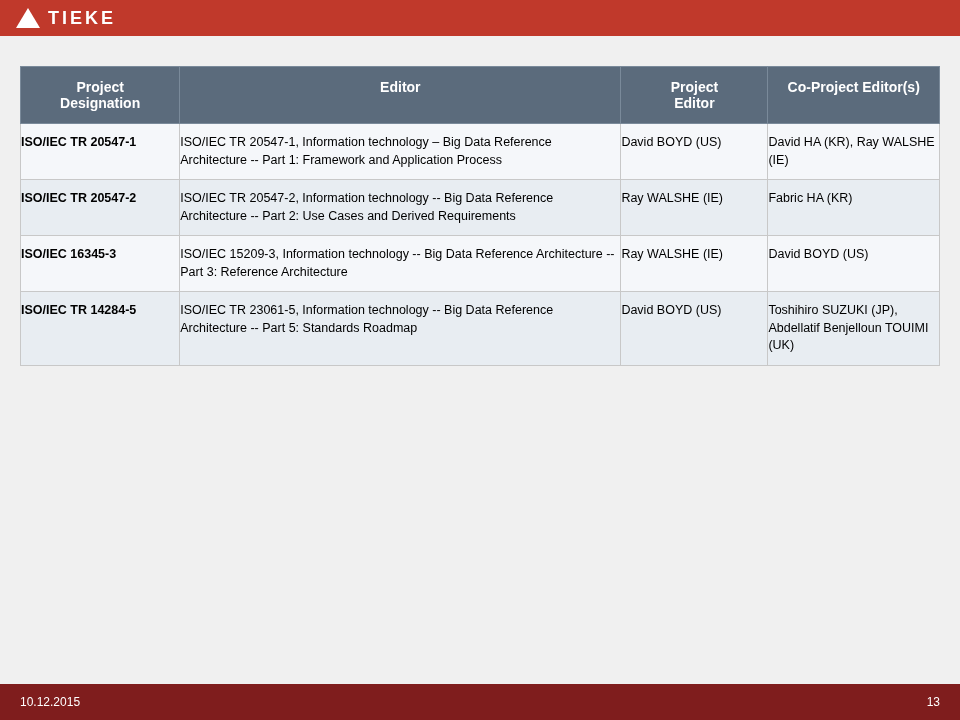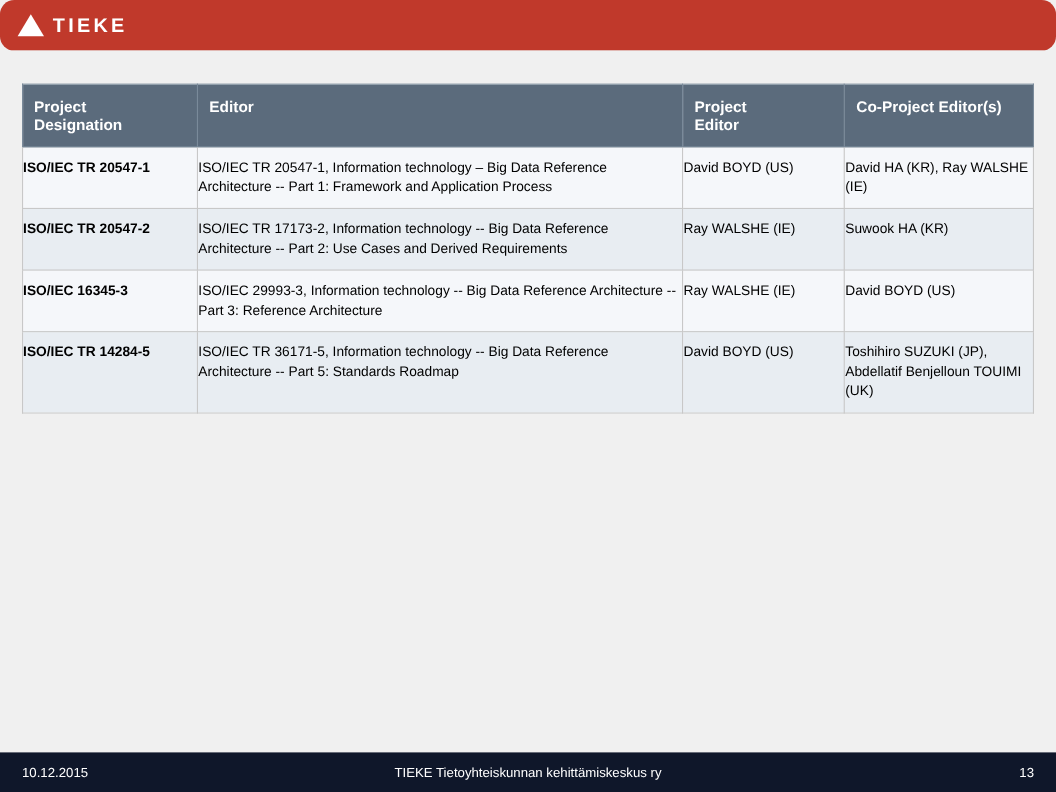--- a/index.html
+++ b/index.html
@@ -8,26 +8,25 @@
       height: 720px;
       font-family: Arial, sans-serif;
       font-size: 13px;
       background: #f0f0f0;
       overflow: hidden;
     }
 
     
     .header {
       background: #c0392b;
-      height: 46px;
+      height: 36px;
       display: flex;
       align-items: center;
       padding: 0 16px;
       gap: 10px;
-      border-radius: 13px;
     }
     .header-logo-box {
       display: flex;
       align-items: center;
       gap: 8px;
     }
     .header-triangle {
       width: 0;
       height: 0;
       border-left: 12px solid transparent;
@@ -54,21 +53,21 @@
       background: white;
     }
     thead tr {
       background: #5b6b7c;
     }
     thead th {
       color: white;
       font-weight: bold;
       font-size: 14px;
       padding: 12px 10px;
-      text-align: left;
+      text-align: center;
       vertical-align: top;
       border: 1px solid #7a8a9a;
     }
     tbody tr {
       border: 1px solid #c8c8c8;
     }
     tbody tr:nth-child(even) {
       background: #e8edf2;
     }
     tbody tr:nth-child(odd) {
@@ -96,21 +95,21 @@
       width: 140px;
     }
 
     
     .footer {
       position: absolute;
       bottom: 0;
       left: 0;
       right: 0;
       height: 36px;
-      background: #0f172a;
+      background: #7f1d1d;
       display: flex;
       align-items: center;
       justify-content: space-between;
       padding: 0 20px;
       color: white;
       font-size: 12px;
     }
     .footer-center {
       position: absolute;
       left: 50%;
@@ -142,37 +141,36 @@
     </thead>
     <tbody id="table-body">
     <tr>
           <td class="designation">ISO/IEC TR 20547-1</td>
           <td class="title-col">ISO/IEC TR 20547-1, Information technology – Big Data Reference Architecture -- Part 1: Framework and Application Process</td>
           <td class="editor-col">David BOYD (US)</td>
           <td class="co-editor-col">David HA (KR), Ray WALSHE (IE)</td>
         </tr>
         <tr>
           <td class="designation">ISO/IEC TR 20547-2</td>
-          <td class="title-col">ISO/IEC TR 17173-2, Information technology -- Big Data Reference Architecture -- Part 2: Use Cases and Derived Requirements</td>
+          <td class="title-col">ISO/IEC TR 20547-2, Information technology -- Big Data Reference Architecture -- Part 2: Use Cases and Derived Requirements</td>
           <td class="editor-col">Ray WALSHE (IE)</td>
-          <td class="co-editor-col">Suwook HA (KR)</td>
+          <td class="co-editor-col">Fabric HA (KR)</td>
         </tr>
         <tr>
           <td class="designation">ISO/IEC 16345-3</td>
-          <td class="title-col">ISO/IEC 29993-3, Information technology -- Big Data Reference Architecture -- Part 3: Reference Architecture</td>
+          <td class="title-col">ISO/IEC 15209-3, Information technology -- Big Data Reference Architecture -- Part 3: Reference Architecture</td>
           <td class="editor-col">Ray WALSHE (IE)</td>
           <td class="co-editor-col">David BOYD (US)</td>
         </tr>
         <tr>
           <td class="designation">ISO/IEC TR 14284-5</td>
-          <td class="title-col">ISO/IEC TR 36171-5, Information technology -- Big Data Reference Architecture -- Part 5: Standards Roadmap</td>
+          <td class="title-col">ISO/IEC TR 23061-5, Information technology -- Big Data Reference Architecture -- Part 5: Standards Roadmap</td>
           <td class="editor-col">David BOYD (US)</td>
           <td class="co-editor-col">Toshihiro SUZUKI (JP), Abdellatif Benjelloun TOUIMI (UK)</td>
         </tr>
       </tbody>
   </table>
 </div>
 
 <div class="footer">
   <span>10.12.2015</span>
-  <span class="footer-center">TIEKE Tietoyhteiskunnan kehittämiskeskus ry</span>
   <span>13</span>
 </div>
 
 </body></html>

